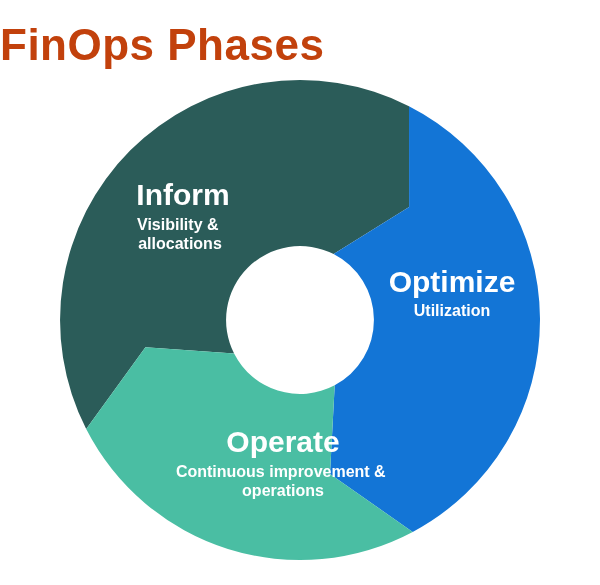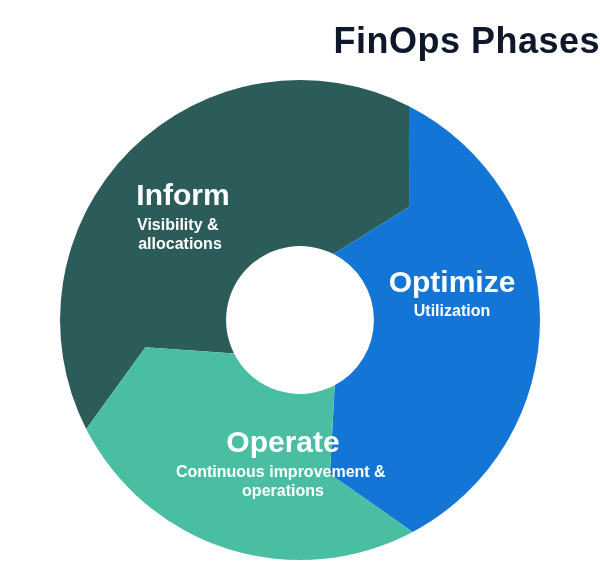--- a/index.html
+++ b/index.html
@@ -14,25 +14,25 @@
     height: 585px;
     background: #ffffff;
     overflow: hidden;
   }
   .page-title {
     position: absolute;
     top: 20px;
     left: 0;
     width: 100%;
     margin: 0;
-    text-align: right;
-    font-size: 36px;
+    text-align: left;
+    font-size: 44px;
     font-weight: bold;
     letter-spacing: 0.5px;
-    color: #0f172a;
+    color: #c2410c;
   }
   .diagram-svg {
     position: absolute;
     top: 0;
     left: 0;
   }
   .seg-name {
     fill: #ffffff;
     font-family: "Liberation Sans", sans-serif;
     font-size: 30px;

